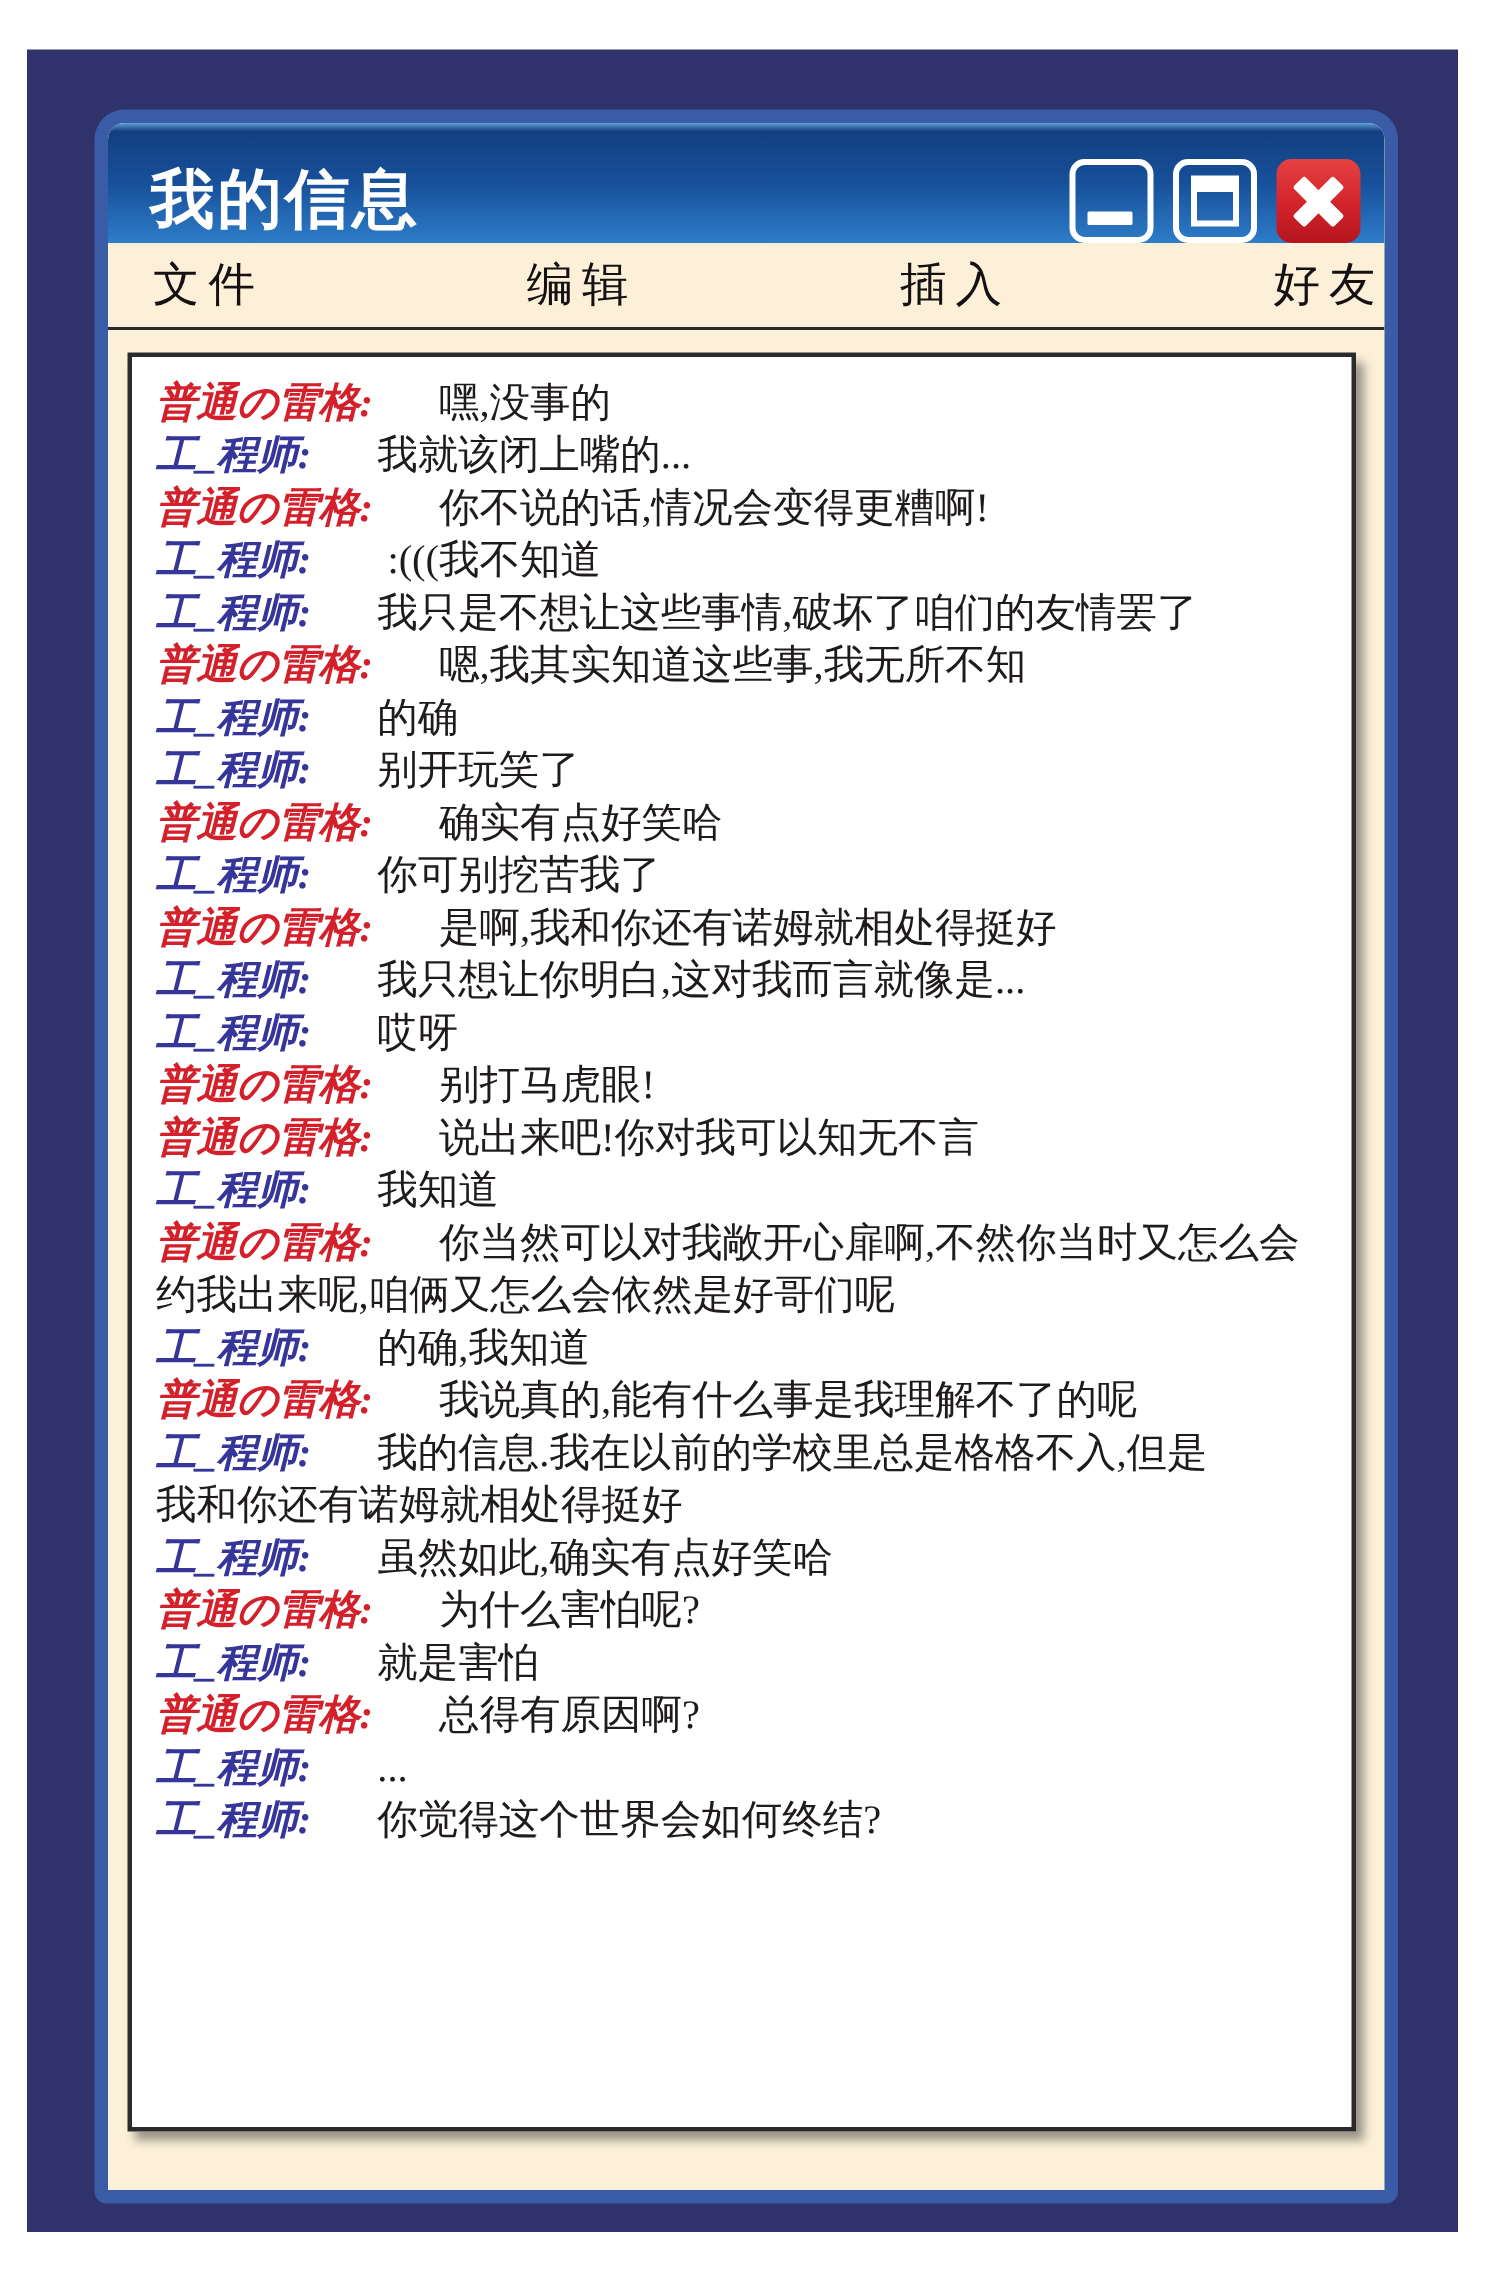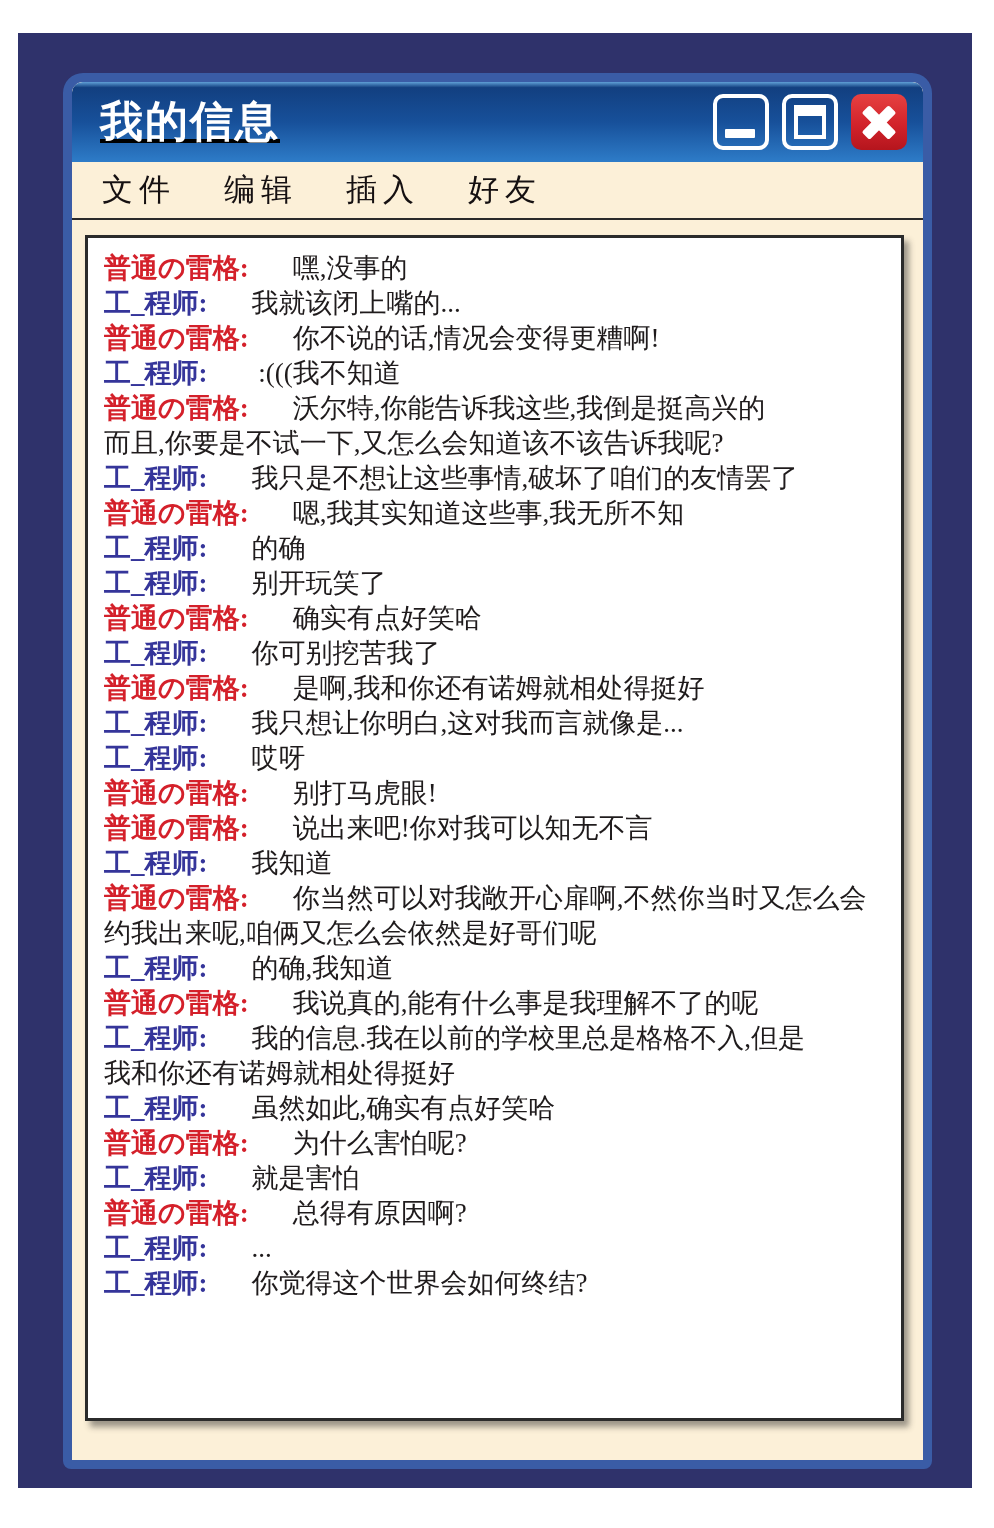--- a/index.html
+++ b/index.html
@@ -21,23 +21,22 @@
     border:9px solid #3a5ca6;
     border-radius:20px 20px 8px 8px;
     display:flex; flex-direction:column;
     overflow:hidden;
   }
   
   .titlebar {
     height:80px; flex:0 0 80px;
     background:linear-gradient(180deg,#5f9fd6 0%,#123f80 7%,#17509a 50%,#2e7cc8 100%);
     border-radius:10px 10px 0 0;
-    display:flex; align-items:center;
+    display:flex; align-items:flex-end;
     padding:0 16px 0 28px;
-    text-decoration:underline;
   }
   .title {
     color:#ffffff;
     font-family:"Liberation Sans","DejaVu Sans",sans-serif;
     font-weight:bold;
     font-size:43px;
     letter-spacing:2px;
   }
   .controls { margin-left:auto; display:flex; gap:13px; align-items:center; }
   .wbtn {
@@ -73,41 +72,42 @@
   .x-glyph::before { transform:rotate(45deg); }
   .x-glyph::after  { transform:rotate(-45deg); }
   
   .menubar {
     height:58px; flex:0 0 58px;
     display:flex; align-items:center;
     padding-left:30px; gap:48px;
     border-bottom:2px solid #2a2a2a;
     font-size:31px; color:#151011;
     letter-spacing:6px;
+    justify-content:space-between;
   }
   .menu-item { cursor:pointer; }
   
   .bodyarea {
     flex:1 1 auto;
     padding:15px 19px 39px 13px;
     display:flex;
   }
   .chatlog {
     flex:1 1 auto;
     background:#ffffff;
     border:3px solid #2b2b2b;
     box-shadow:5px 6px 6px rgba(40,40,40,0.45);
     padding:13px 16px;
     font-size:27px;
     line-height:35px;
     color:#1f1b1c;
     overflow:hidden;
   }
   .msg { white-space:pre-wrap; }
-  .nick { font-weight:bold; }
+  .nick { font-weight:bold;font-style:italic; }
   .txt  { white-space:pre-wrap;padding-left:44px; }
 </style>
 </head>
 <body>
 
 <div class="page">
   <div class="frame">
     <div class="window">
 
       <div class="titlebar">
@@ -131,22 +131,20 @@
         <span class="menu-item">插入</span>
         <span class="menu-item">好友</span>
       </div>
 
       <div class="bodyarea">
         <div class="chatlog">
             <div class="msg"><span class="nick" style="color: rgb(212, 32, 42);">普通の雷格:</span><span class="txt">嘿,没事的</span></div>
             <div class="msg"><span class="nick" style="color: rgb(53, 53, 154);">工_程师:</span><span class="txt">我就该闭上嘴的...</span></div>
             <div class="msg"><span class="nick" style="color: rgb(212, 32, 42);">普通の雷格:</span><span class="txt">你不说的话,情况会变得更糟啊!</span></div>
             <div class="msg"><span class="nick" style="color: rgb(53, 53, 154);">工_程师:</span><span class="txt"> :(((我不知道</span></div>
-            <div class="msg"><span class="nick" style="color: rgb(212, 32, 42);">普通の雷格:</span><span class="txt">沃尔特,你能告诉我这些,我倒是挺高兴的
-而且,你要是不试一下,又怎么会知道该不该告诉我呢?</span></div>
             <div class="msg"><span class="nick" style="color: rgb(53, 53, 154);">工_程师:</span><span class="txt">我只是不想让这些事情,破坏了咱们的友情罢了</span></div>
             <div class="msg"><span class="nick" style="color: rgb(212, 32, 42);">普通の雷格:</span><span class="txt">嗯,我其实知道这些事,我无所不知</span></div>
             <div class="msg"><span class="nick" style="color: rgb(53, 53, 154);">工_程师:</span><span class="txt">的确</span></div>
             <div class="msg"><span class="nick" style="color: rgb(53, 53, 154);">工_程师:</span><span class="txt">别开玩笑了</span></div>
             <div class="msg"><span class="nick" style="color: rgb(212, 32, 42);">普通の雷格:</span><span class="txt">确实有点好笑哈</span></div>
             <div class="msg"><span class="nick" style="color: rgb(53, 53, 154);">工_程师:</span><span class="txt">你可别挖苦我了</span></div>
             <div class="msg"><span class="nick" style="color: rgb(212, 32, 42);">普通の雷格:</span><span class="txt">是啊,我和你还有诺姆就相处得挺好</span></div>
             <div class="msg"><span class="nick" style="color: rgb(53, 53, 154);">工_程师:</span><span class="txt">我只想让你明白,这对我而言就像是...</span></div>
             <div class="msg"><span class="nick" style="color: rgb(53, 53, 154);">工_程师:</span><span class="txt">哎呀</span></div>
             <div class="msg"><span class="nick" style="color: rgb(212, 32, 42);">普通の雷格:</span><span class="txt">别打马虎眼!</span></div>

